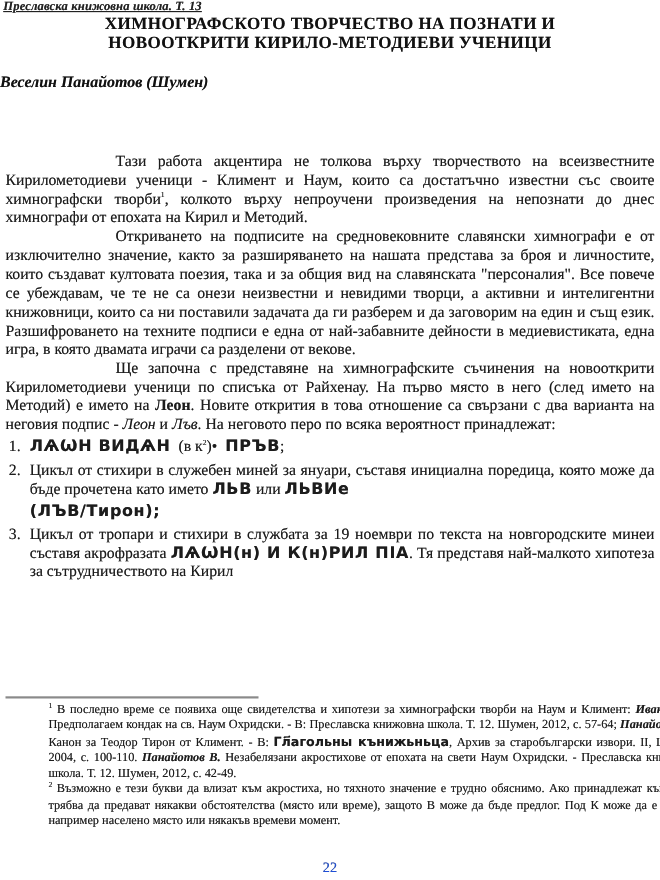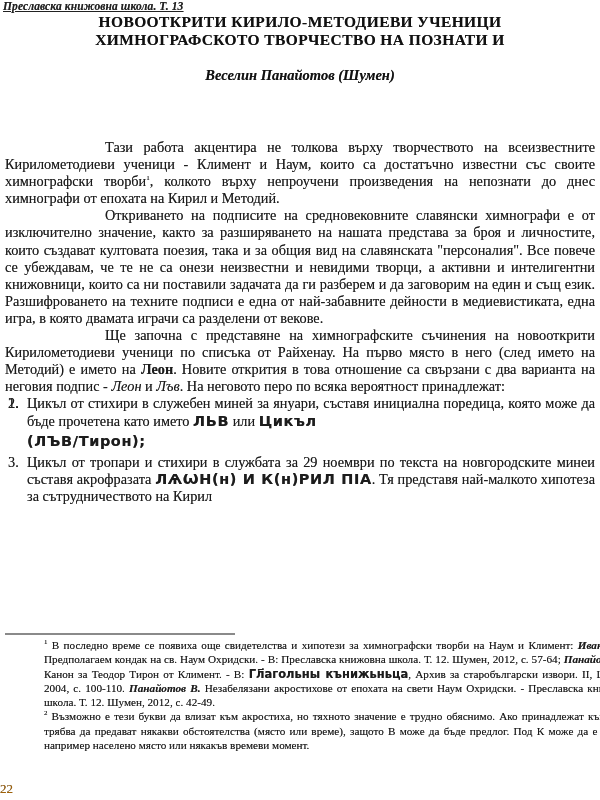--- a/index.html
+++ b/index.html
@@ -45,21 +45,20 @@
       font-size: 15.5px;
       line-height: 18px;
       letter-spacing: 0.4px;
       color: #111;
     }
     .author {
       position: absolute;
       left: 0;
       width: 600px;
       top: 67px;
-      text-align: center;
       font-weight: bold;
       font-style: italic;
       font-size: 14.5px;
       color: #111;
     }
     .body-text {
       position: absolute;
       left: 5px;
       width: 590px;
       font-size: 14.3px;
@@ -127,58 +126,59 @@
     .fn-num {
       font-size: 7px;
       vertical-align: super;
       line-height: 0;
     }
     .page-number {
       position: absolute;
       left: 0;
       width: 600px;
       top: 781px;
-      text-align: left;
+      text-align: center;
       font-size: 13px;
-      color: #a16207;
+      color: #1d4ed8;
     }
   </style>
 </head>
 <body>
 
 <div class="page">
 
   <div class="running-header">Преславска книжовна школа. Т. 13</div>
 
   <div class="title">
+    <div>ХИМНОГРАФСКОТО ТВОРЧЕСТВО НА ПОЗНАТИ И</div>
     <div>НОВООТКРИТИ КИРИЛО-МЕТОДИЕВИ УЧЕНИЦИ</div>
-    <div>ХИМНОГРАФСКОТО ТВОРЧЕСТВО НА ПОЗНАТИ И</div>
   </div>
 
   <div class="author">Веселин Панайотов (Шумен)</div>
 
   <div class="body-text" style="top:112px;margin-top:27px;">
     <p class="para"><span>Тази работа акцентира не толкова върху творчеството на всеизвестните Кирилометодиеви ученици - Климент и Наум, които са достатъчно известни със своите химнографски творби</span><sup class="fn">1</sup><span>, колкото върху непроучени произведения на непознати до днес химнографи от епохата на Кирил и Методий.</span></p>
 
     <p class="para">Откриването на подписите на средновековните славянски химнографи е от изключително значение, както за разширяването на нашата представа за броя и личностите, които създават култовата поезия, така и за общия вид на славянската "персоналия". Все повече се убеждавам, че те не са онези неизвестни и невидими творци, а активни и интелигентни книжовници, които са ни поставили задачата да ги разберем и да заговорим на един и същ език. Разшифроването на техните подписи е една от най-забавните дейности в медиевистиката, една игра, в която двамата играчи са разделени от векове.</p>
 
     <p class="para"><span>Ще започна с представяне на химнографските съчинения на новооткрити Кирилометодиеви ученици по списъка от Райхенау. На първо място в него (след името на Методий) е името на </span><span class="bold">Леон</span><span>. Новите открития в това отношение са свързани с два варианта на неговия подпис - </span><span class="ital">Леон</span><span> и </span><span class="ital">Лъв</span><span>. На неговото перо по всяка вероятност принадлежат:</span></p>
 
     <ol class="list">
       <li class="list-item">
         <span class="list-num">1.</span>
+        <span class="glag-line"><span class="glag">ЛѦѠН ВИДѦН</span>&nbsp;&nbsp;<span>(в к</span><sup class="fn">2</sup><span>)•</span>&nbsp;&nbsp;<span class="glag">ПРЪВ</span><span>;</span></span>
       </li>
       <li class="list-item">
         <span class="list-num">2.</span>
-        <span>Цикъл от стихири в служебен миней за януари, съставя инициална поредица, която може да бъде прочетена като името </span><span class="glag">ЛЬВ</span><span> или </span><span class="glag">Цикъл</span>
+        <span>Цикъл от стихири в служебен миней за януари, съставя инициална поредица, която може да бъде прочетена като името </span><span class="glag">ЛЬВ</span><span> или </span><span class="glag">ЛЬВИе</span>
         <span class="glag-line glag">(ЛЪВ/Тирон);</span>
       </li>
       <li class="list-item">
         <span class="list-num">3.</span>
-        <span>Цикъл от тропари и стихири в службата за 29 ноември по текста на новгородските минеи съставя акрофразата </span><span class="glag">ЛѦѠН(н) И К(н)РИЛ ПІА</span><span>. Тя представя най-малкото хипотеза за сътрудничеството на Кирил</span>
+        <span>Цикъл от тропари и стихири в службата за 19 ноември по текста на новгородските минеи съставя акрофразата </span><span class="glag">ЛѦѠН(н) И К(н)РИЛ ПІА</span><span>. Тя представя най-малкото хипотеза за сътрудничеството на Кирил</span>
       </li>
     </ol>
   </div>
 
   <div class="footnote-rule"></div>
 
   <div class="footnotes">
     <p class="footnote"><span class="fn-num">1</span><span> В последно време се появиха още свидетелства и хипотези за химнографски творби на Наум и Климент: </span><span class="bold ital">Иванова Д.</span><span> Предполагаем кондак на св. Наум Охридски. - В: Преславска книжовна школа. Т. 12. Шумен, 2012, с. 57-64; </span><span class="bold ital">Панайотов В.</span><span> Канон за Теодор Тирон от Климент. - В: </span><span class="glag" style="font-size:11.5px;letter-spacing:0;">Гл҃агольны кънижьньца</span><span>, Архив за старобългарски извори. II, Шумен, 2004, с. 100-110. </span><span class="bold ital">Панайотов В.</span><span> Незабелязани акростихове от епохата на свети Наум Охридски. - Преславска книжовна школа. Т. 12. Шумен, 2012, с. 42-49.</span></p>
     <p class="footnote"><span class="fn-num">2</span><span> Възможно е тези букви да влизат към акростиха, но тяхното значение е трудно обяснимо. Ако принадлежат към него, трябва да предават някакви обстоятелства (място или време), защото В може да бъде предлог. Под К може да е скрито например населено място или някакъв времеви момент.</span></p>
   </div>

